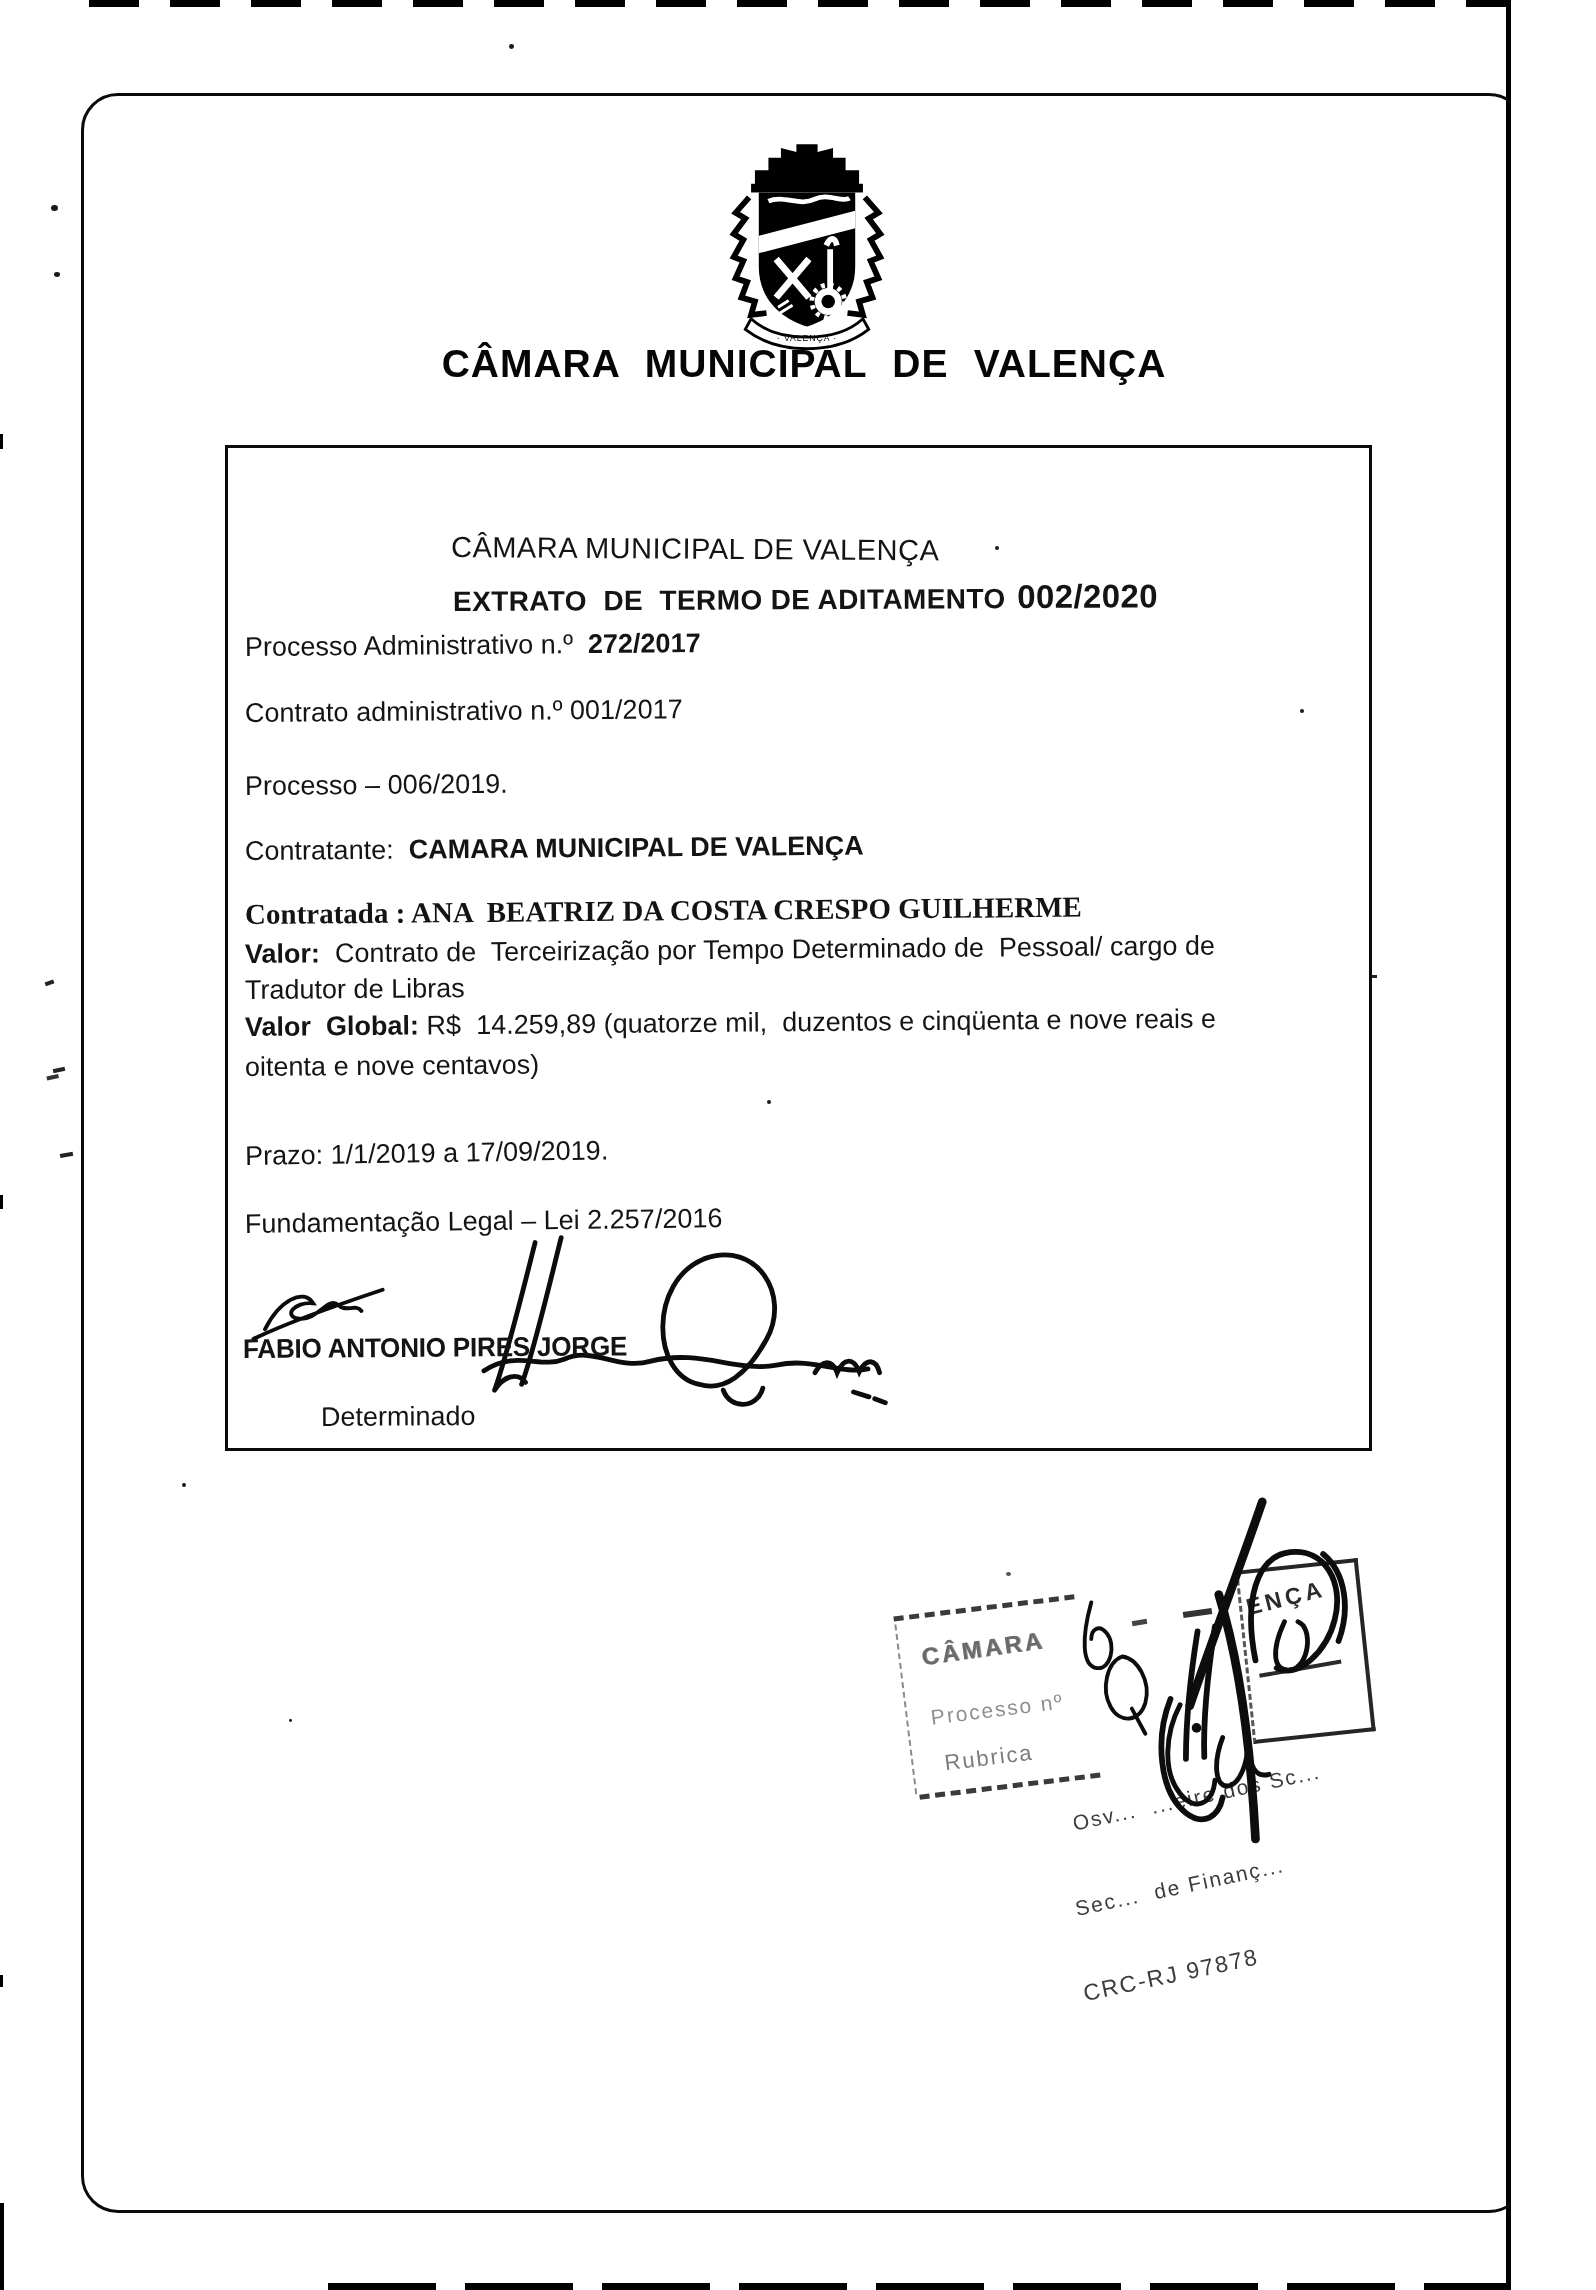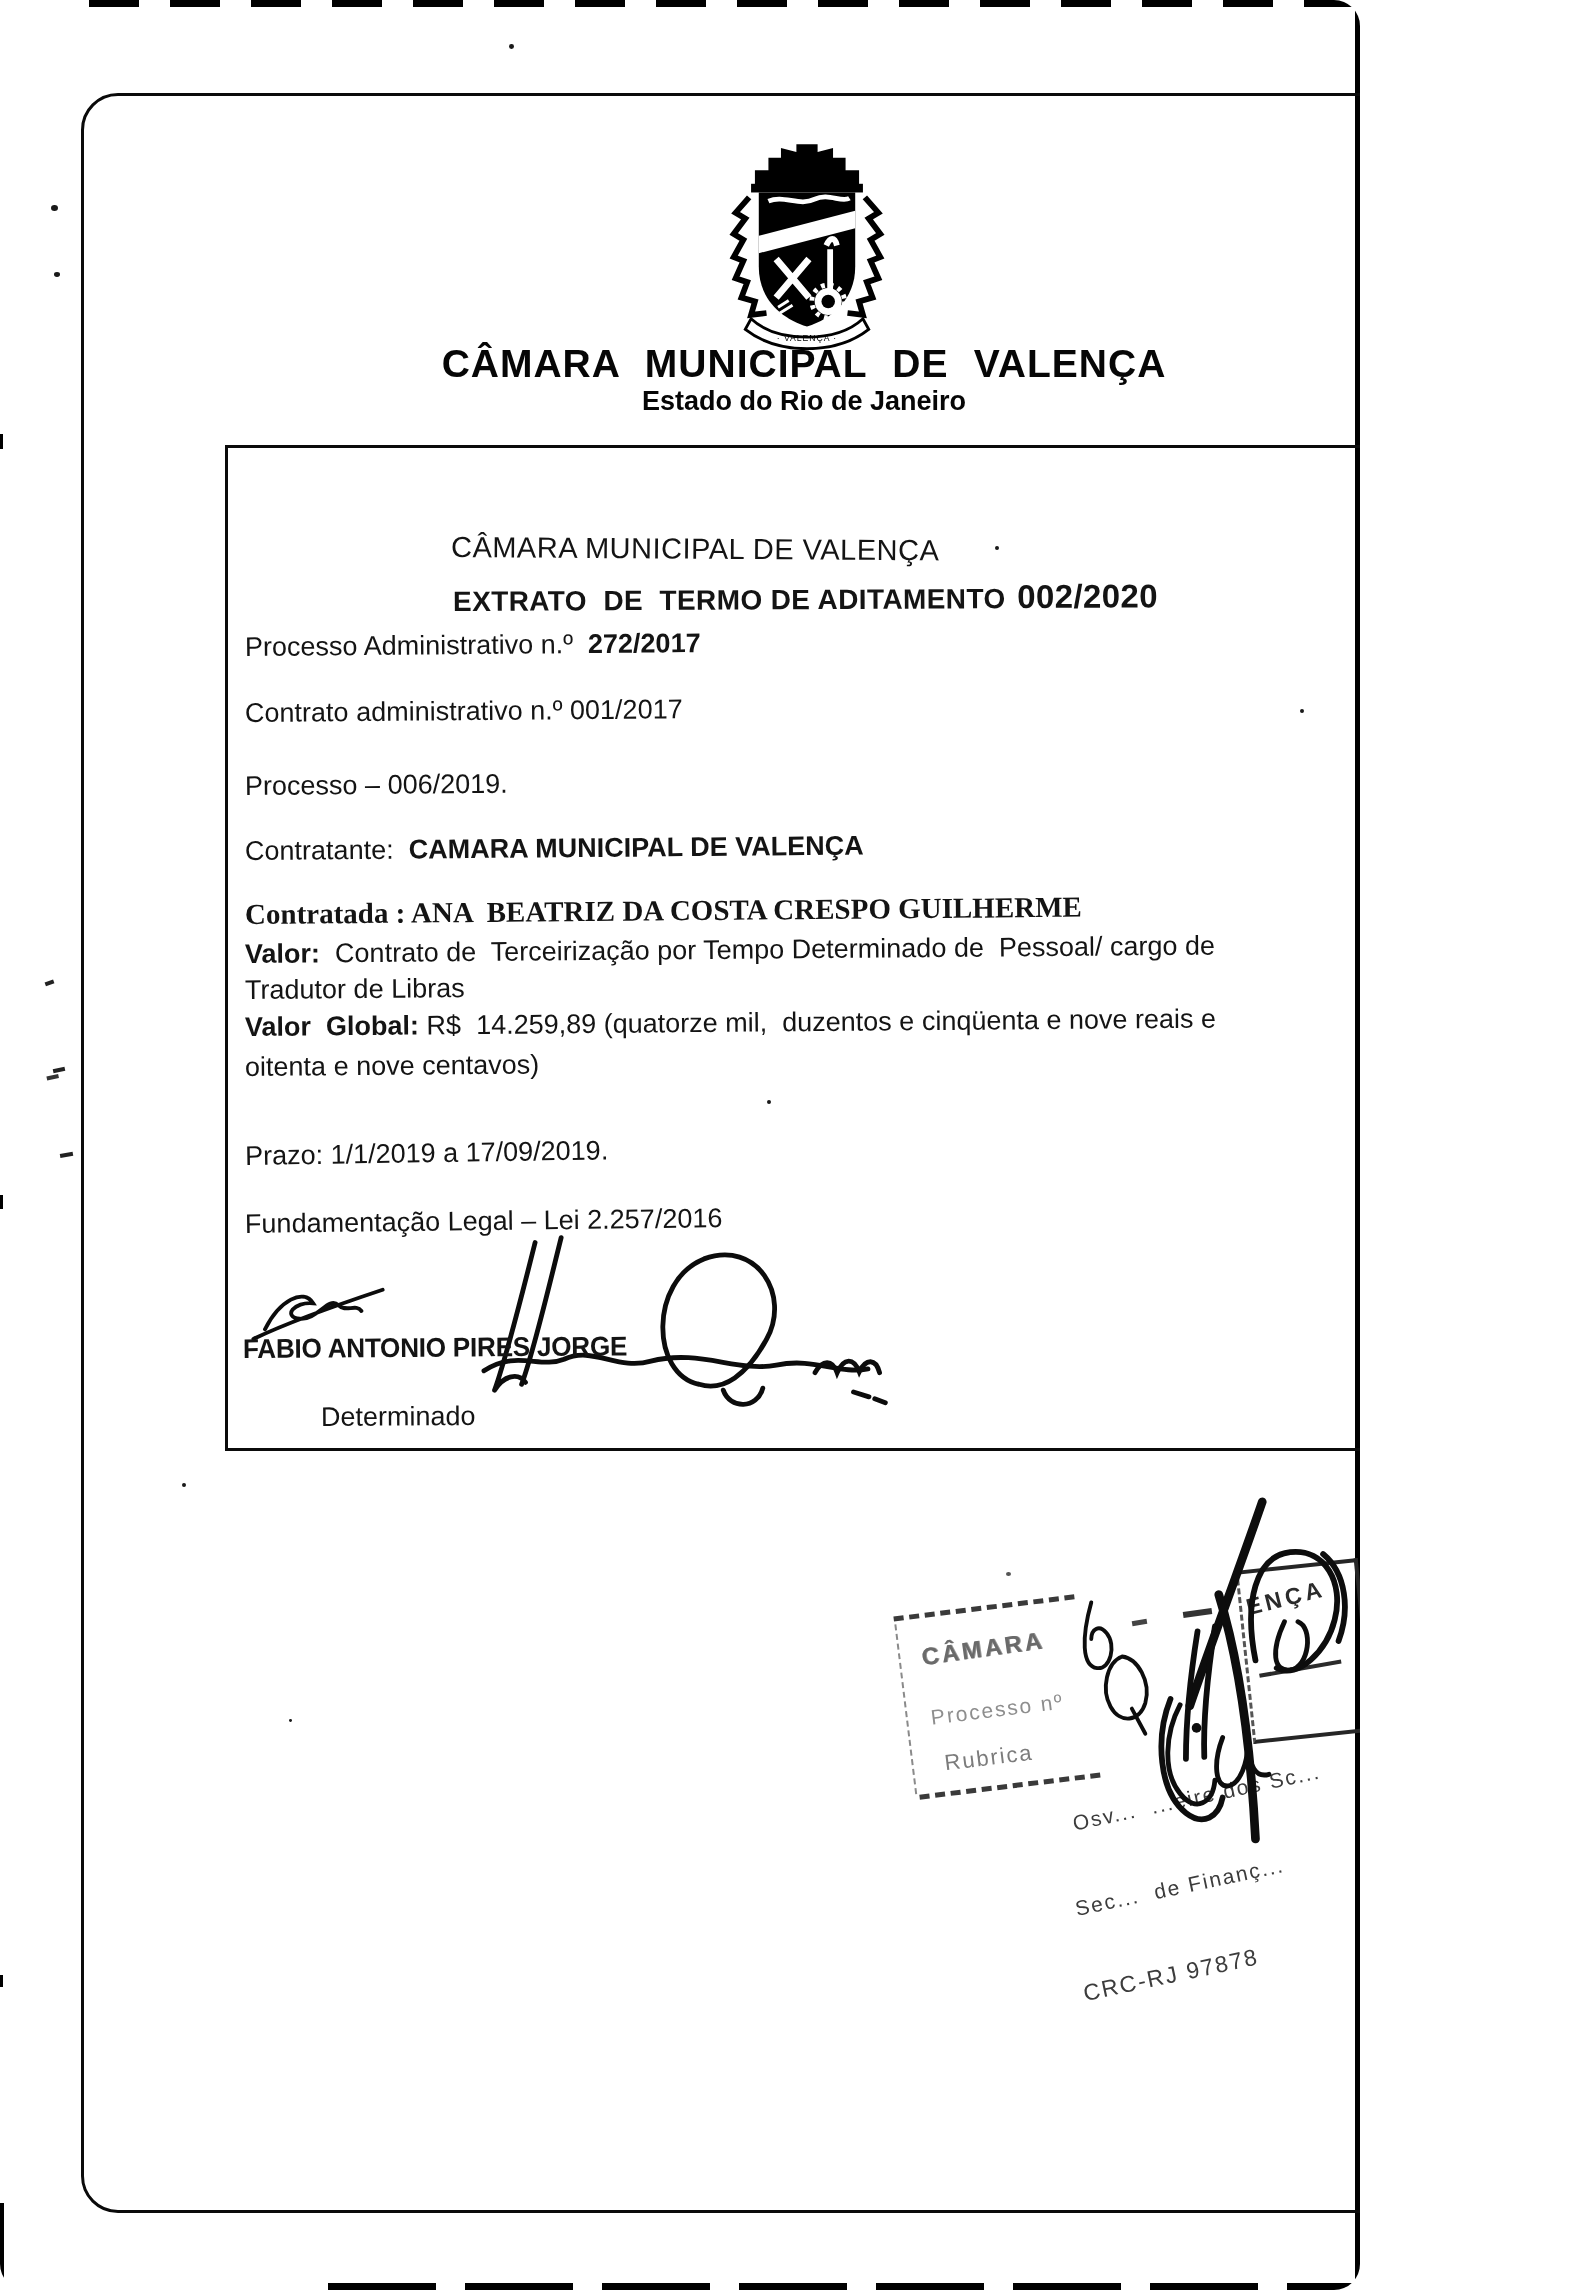--- a/index.html
+++ b/index.html
@@ -1,17 +1,17 @@
 <!DOCTYPE html>
 <html><head>
 <meta charset="utf-8">
 <style>
   html,body{margin:0;padding:0;background:#fff;}
-  .page{position:relative;width:1360px;height:2290px;background:#ffffff;overflow:hidden;
-        font-family:"Liberation Sans",sans-serif;color:#0d0d0d;border-radius:26px;}
+  .page{position:relative;width:1511px;height:2290px;background:#ffffff;overflow:hidden;
+        font-family:"Liberation Sans",sans-serif;color:#0d0d0d;}
 
   
   .scan-top{position:absolute;left:89px;top:0;width:1508px;height:6.8px;
     background:repeating-linear-gradient(90deg,#000 0 50px,transparent 50px 81px);}
   .scan-right{position:absolute;right:0;top:0;width:4.8px;height:2290px;background:#000;}
   .scan-bottom{position:absolute;left:328px;right:0;bottom:0;height:6.8px;
     background:repeating-linear-gradient(90deg,#000 0 108px,transparent 108px 137px);}
   .scan-bl{position:absolute;left:0;top:2203px;width:3.9px;height:87px;background:#000;}
   .ltick{position:absolute;left:0;width:2.9px;background:#000;}
   .speck{position:absolute;background:#1a1a1a;border-radius:50%;display:block;}
@@ -118,21 +118,20 @@
     <path d="M108,112 L108,164 M104,108 c4,-9 9,-9 11,0" stroke="#fff" stroke-width="6" fill="none"></path>
     <circle cx="106" cy="166" r="14" fill="#fff"></circle>
     <circle cx="106" cy="166" r="7" fill="#000"></circle>
     <circle cx="106" cy="166" r="17" fill="none" stroke="#fff" stroke-width="5" stroke-dasharray="4 5"></circle>
     <path d="M54,172 l11,-7 m-9,13 l13,-8" stroke="#fff" stroke-width="3" fill="none"></path>
     <path d="M26,184 C40,197 60,203 84,203 C108,203 128,197 142,184 L148,195 C130,209 108,215 84,215 C60,215 38,209 20,195 Z" fill="#fff" stroke="#000" stroke-width="3"></path>
     <text x="84" y="207" text-anchor="middle" font-size="9" letter-spacing="1" fill="#000">· VALENÇA ·</text>
   </svg>
 
   <div class="lh-title">CÂMARA MUNICIPAL DE VALENÇA</div>
-  <div class="lh-subtitle">Estado do Rio de Janeiro</div>
 
   <div class="doc-box">
     <div class="l org">CÂMARA MUNICIPAL DE VALENÇA</div>
     <div class="l title"><span>EXTRATO  DE  TERMO DE ADITAMENTO</span><span class="num">002/2020</span></div>
     <div class="l pa"><span>Processo Administrativo n.º  </span><b>272/2017</b></div>
     <div class="l contrato">Contrato administrativo n.º 001/2017</div>
     <div class="l processo">Processo – 006/2019.</div>
     <div class="l contratante"><span>Contratante:  </span><b>CAMARA MUNICIPAL DE VALENÇA</b></div>
     <div class="l contratada"><span>Contratada : </span><span>ANA  BEATRIZ DA COSTA CRESPO GUILHERME</span></div>
     <div class="l objeto1"><b>Valor:</b><span>  Contrato de  Terceirização por Tempo Determinado de  Pessoal/ cargo de</span></div>

